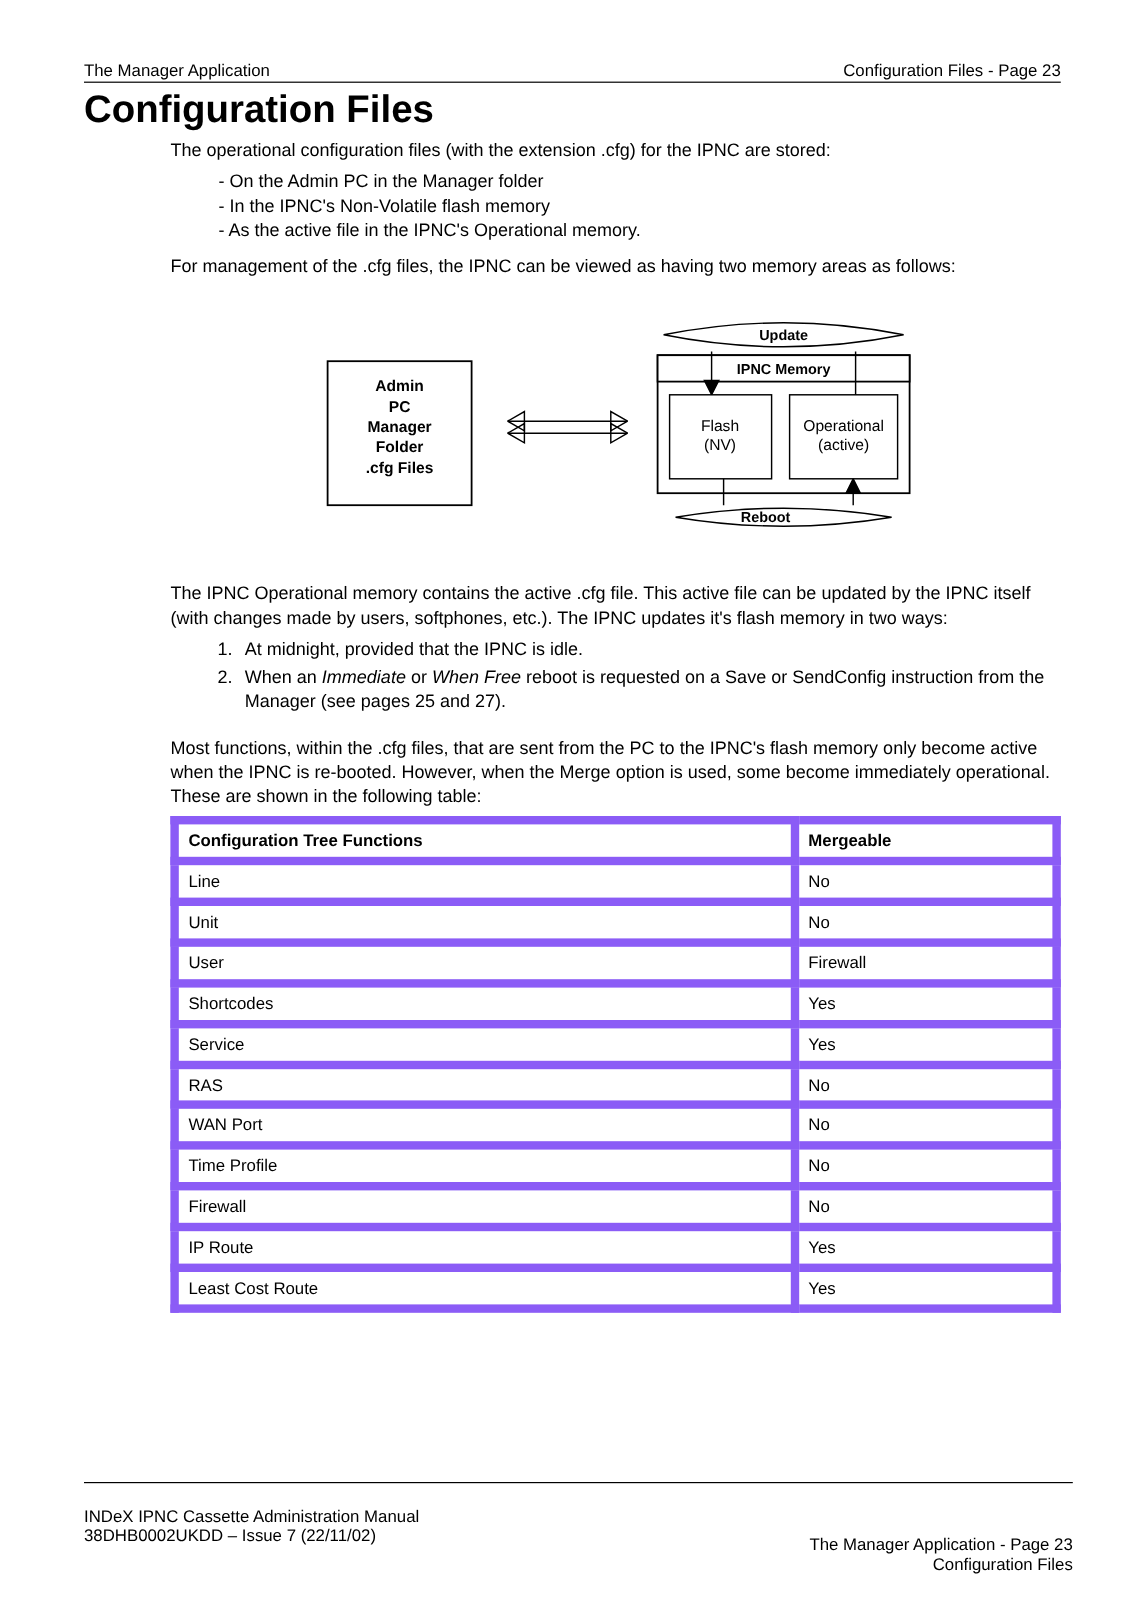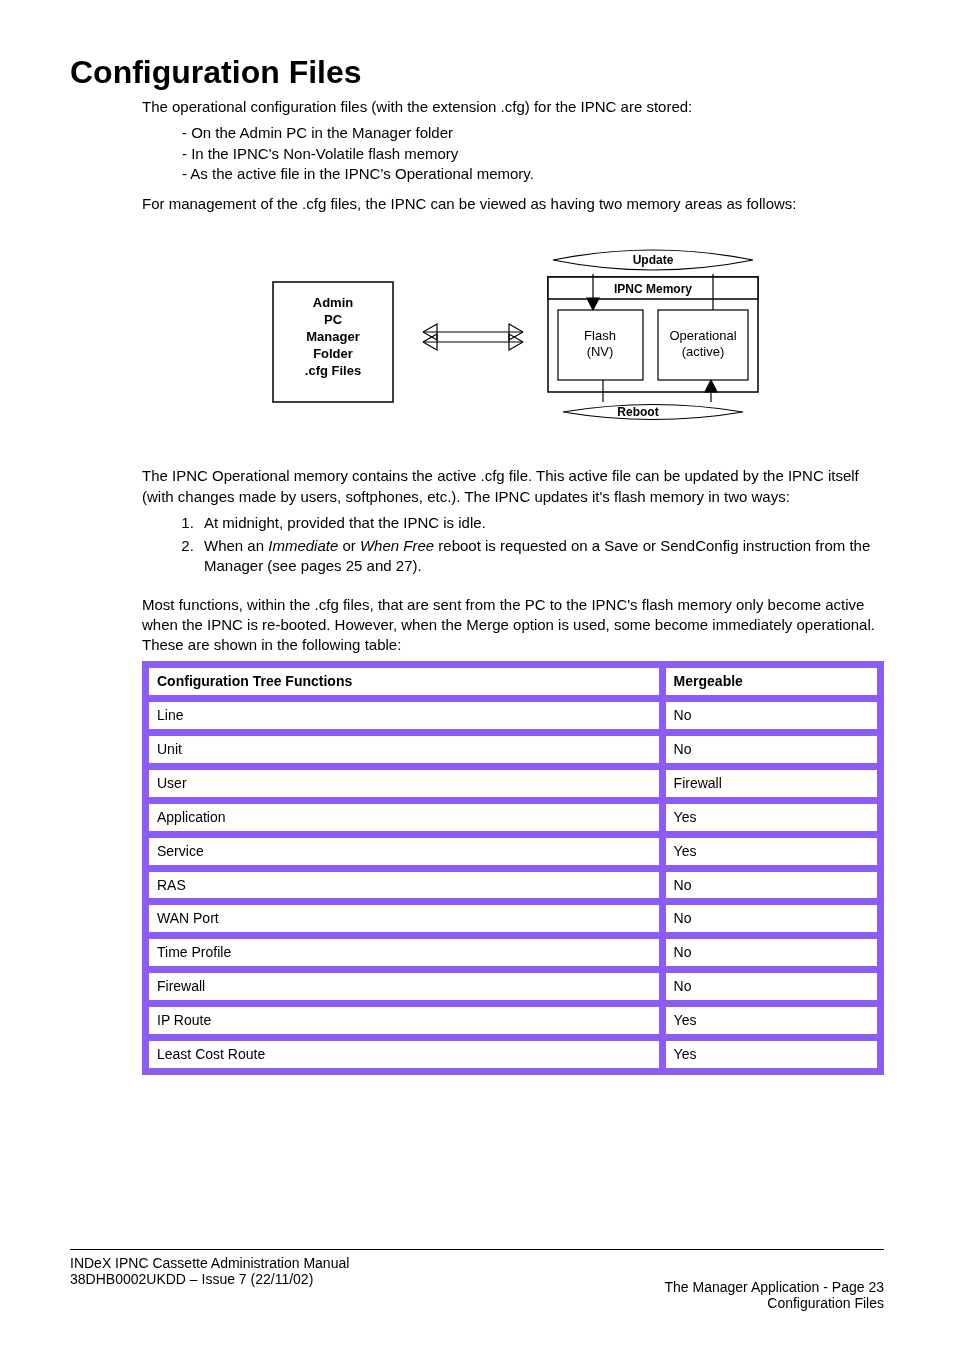--- a/index.html
+++ b/index.html
@@ -71,43 +71,47 @@
     vertical-align: top;
   }
   table.cfg th {
     font-weight: bold;
     background: #fff;
   }
   .footer {
     position: absolute;
     bottom: 40px;
     left: 70px;
-    right: 70px;
+    right: 60px;
     border-top: 1px solid #000;
-    padding-top: 5px;
+    padding-top: 19px;
     display: flex;
     justify-content: space-between;
     font-size: 14px;
   }
   .footer .col {
     display: flex;
     flex-direction: column;
   }
   .footer .right {
     text-align: right;
     margin-top: 24px;
   }
   b { font-weight: normal; }
   i { font-style: italic; }
 </style>
 </head>
 <body>
 
 <div class="page">
 
+  <div class="header-row">
+    <span>The Manager Application</span>
+    <span>Configuration Files - Page 23</span>
+  </div>
 
   <h1 class="title">Configuration Files</h1>
 
   <div class="content">
 
     <p>The operational configuration files (with the extension .cfg) for the IPNC are stored:</p>
 
     <ul class="dash">
       <li>On the Admin PC in the Manager folder</li>
       <li>In the IPNC's Non-Volatile flash memory</li>
@@ -197,21 +201,21 @@
           </tr>
         <tr>
             <td>Unit</td>
             <td>No</td>
           </tr>
         <tr>
             <td>User</td>
             <td>Firewall</td>
           </tr>
         <tr>
-            <td>Application</td>
+            <td>Shortcodes</td>
             <td>Yes</td>
           </tr>
         <tr>
             <td>Service</td>
             <td>Yes</td>
           </tr>
         <tr>
             <td>RAS</td>
             <td>No</td>
           </tr>

